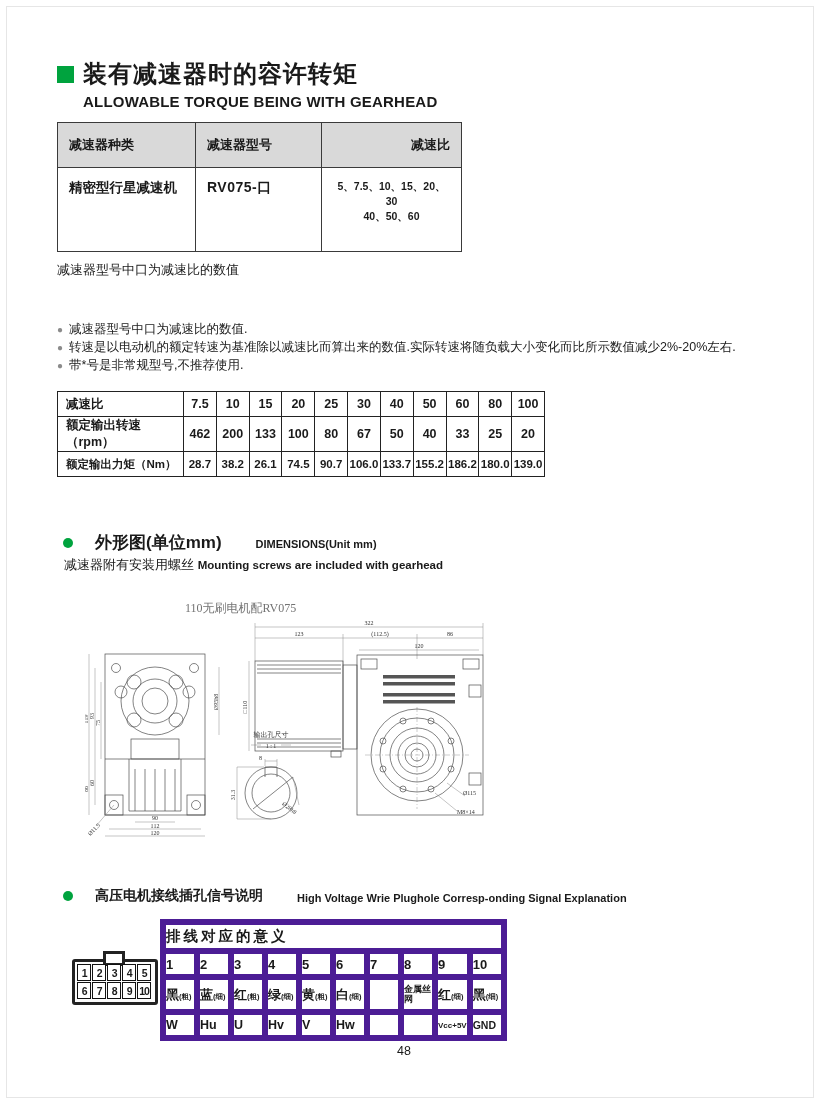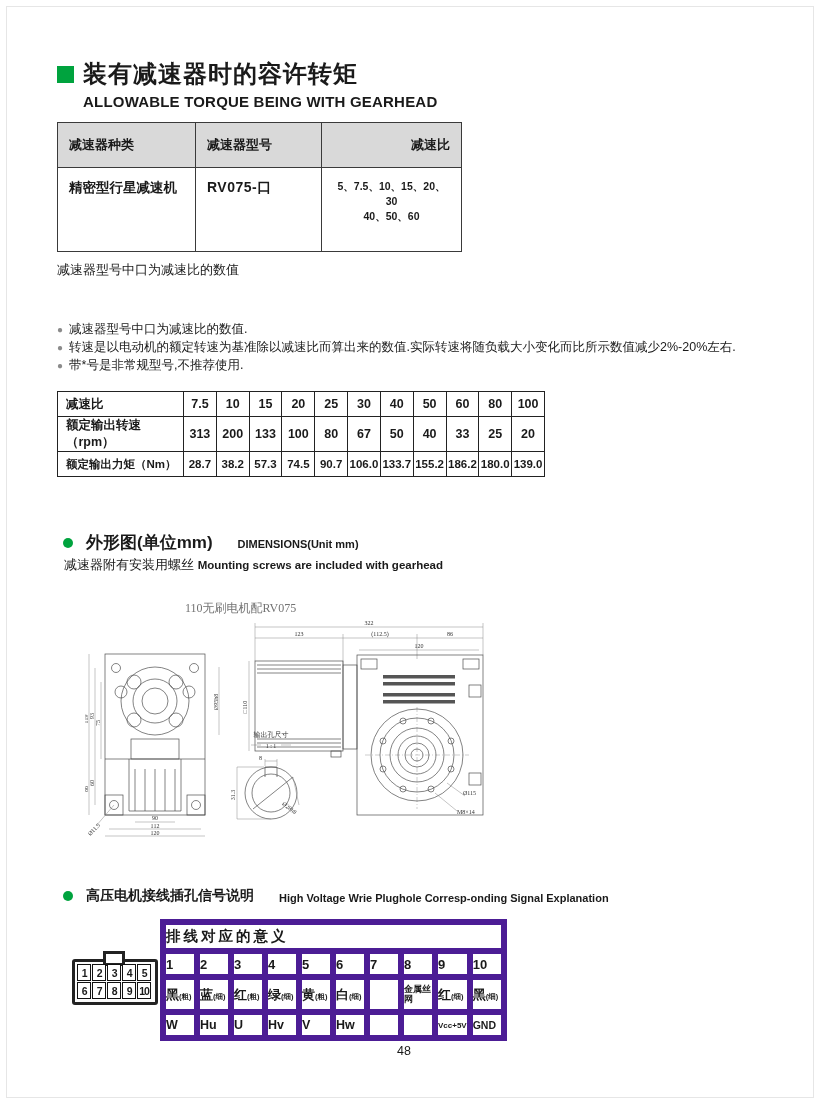--- a/index.html
+++ b/index.html
@@ -36,21 +36,21 @@
   ul.bullets li .dot{color:#8b8b8b;font-size:10px;margin-right:6px;line-height:1.75;}
 
   
   table.t2{border-collapse:collapse;margin-top:17px;width:488px;table-layout:fixed;}
   table.t2 col.lab{width:126px;}
   table.t2 td{border:1px solid #222;height:24px;text-align:center;font-size:12.5px;font-weight:600;padding:0;}
   table.t2 td.lab{text-align:left;padding-left:8px;font-size:12.5px;}
   table.t2 tr.torque td{font-size:11.5px;}
 
   
-  .section-head{display:flex;align-items:center;gap:13px;margin-left:6px;}
+  .section-head{display:flex;align-items:center;gap:22px;margin-left:6px;}
   .green-dot{width:10px;height:10px;border-radius:50%;background:var(--green);flex:0 0 auto;}
   .sec-cn{font-size:17px;font-weight:bold;}
   .sec-cn.small{font-size:14px;}
   .sec-en{font-size:11px;font-weight:bold;margin-left:12px;margin-top:3px;}
   .sec-sub{margin-left:7px;margin-top:2px;font-size:13px;}
   .sec-sub .en{font-size:11.5px;font-weight:bold;}
 
   
   .drawing{margin:26px 0 0 28px;width:420px;}
   .drawing-title{margin-left:100px;font-family:"Liberation Serif","DejaVu Serif",serif;font-size:12px;color:#737373;margin-bottom:2px;}
@@ -152,37 +152,37 @@
       <td>25</td>
       <td>30</td>
       <td>40</td>
       <td>50</td>
       <td>60</td>
       <td>80</td>
       <td>100</td>
     </tr>
     <tr>
       <td class="lab">额定输出转速（rpm）</td>
-      <td>313</td>
+      <td>462</td>
       <td>200</td>
       <td>133</td>
       <td>100</td>
       <td>80</td>
       <td>67</td>
       <td>50</td>
       <td>40</td>
       <td>33</td>
       <td>25</td>
       <td>20</td>
     </tr>
     <tr class="torque">
       <td class="lab">额定输出力矩（Nm）</td>
       <td>28.7</td>
       <td>38.2</td>
-      <td>57.3</td>
+      <td>26.1</td>
       <td>74.5</td>
       <td>90.7</td>
       <td>106.0</td>
       <td>133.7</td>
       <td>155.2</td>
       <td>186.2</td>
       <td>180.0</td>
       <td>139.0</td>
     </tr>
   </tbody>

